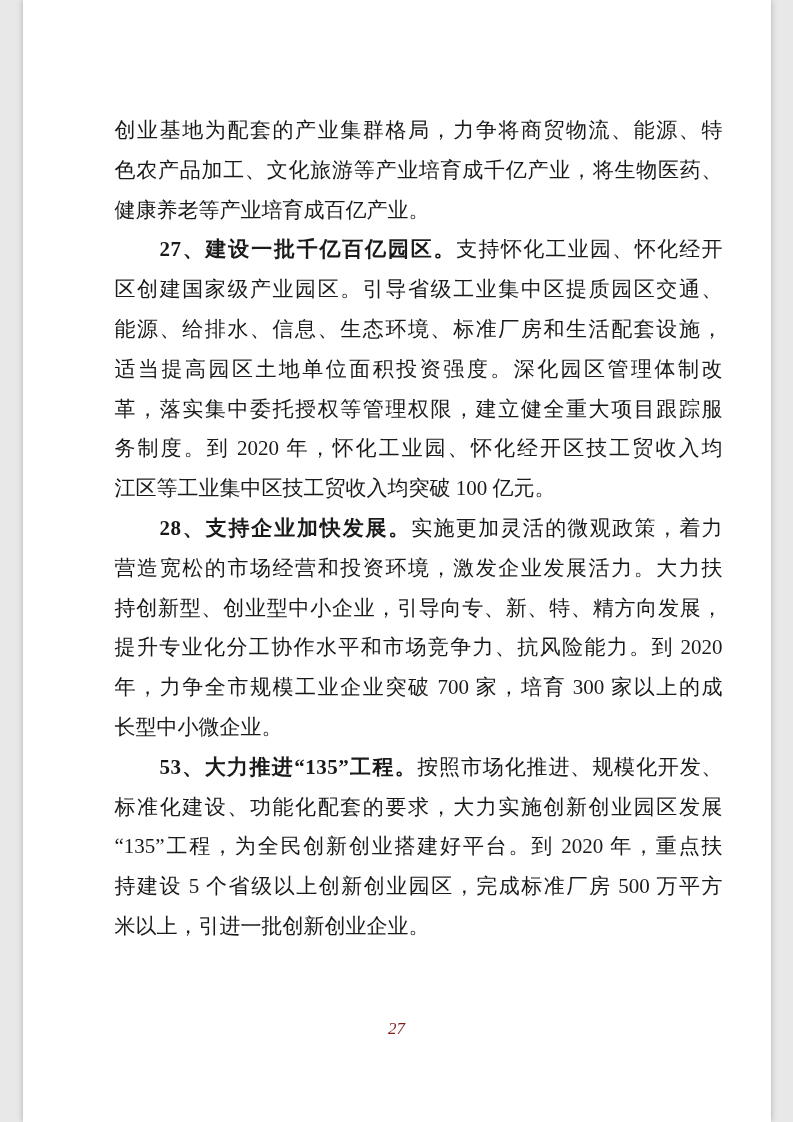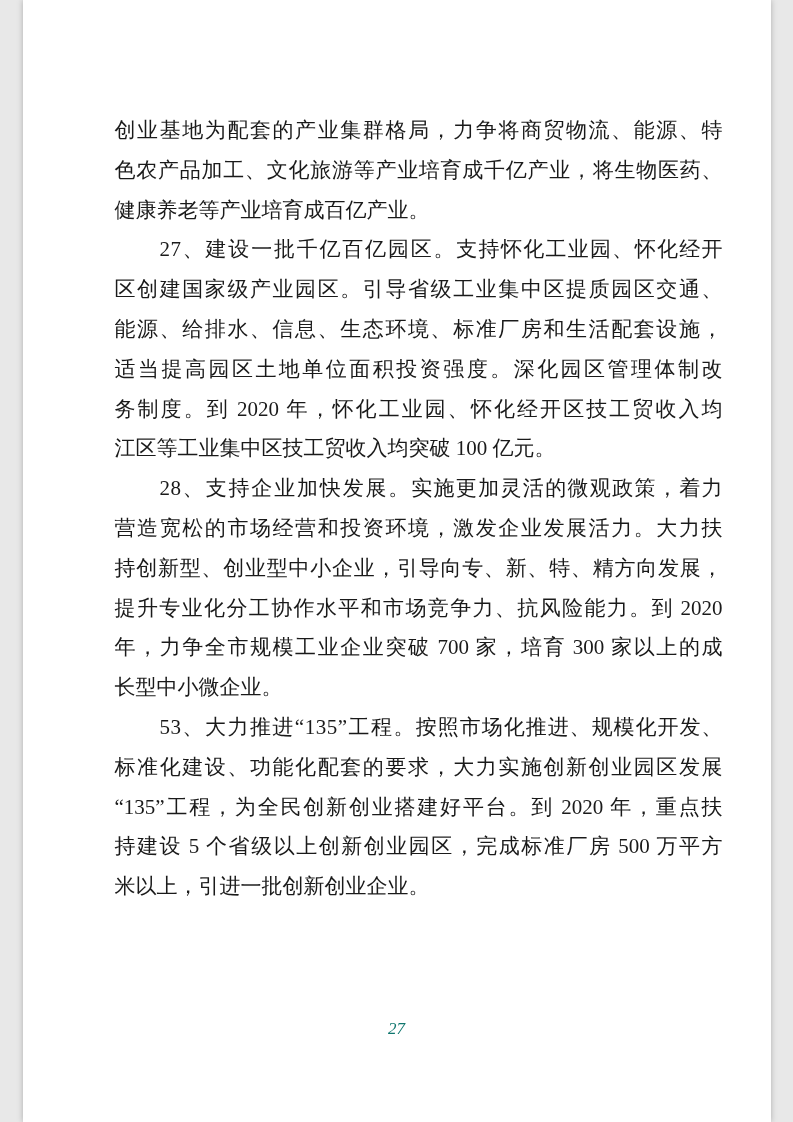--- a/index.html
+++ b/index.html
@@ -34,52 +34,53 @@
     overflow: visible;
   }
   .line.last {
     text-align: left;
     text-align-last: left;
   }
   .line.first-indent {
     text-indent: 45px;
   }
   .bold-head {
-    font-weight: 400;
+    font-weight: 700;
     letter-spacing: 0.5px;
   }
   .pagenum {
     position: absolute;
     top: 1019px;
     left: 0;
     width: 100%;
     text-align: center;
     font-size: 17px;
     font-style: italic;
-    color: #0f766e;
+    color: #7f1d1d;
   }
 </style>
 </head>
 <body>
 
 <div class="page" style="background: rgb(255, 255, 255);">
 
   <div class="textblock" style="color: rgb(26, 26, 26);">
 
     <div class="para">
       <div class="line">创业基地为配套的产业集群格局，力争将商贸物流、能源、特</div>
       <div class="line">色农产品加工、文化旅游等产业培育成千亿产业，将生物医药、</div>
       <div class="line last">健康养老等产业培育成百亿产业。</div>
     </div>
 
     <div class="para">
       <div class="line first-indent"><span class="bold-head">27、建设一批千亿百亿园区。</span><span>支持怀化工业园、怀化经开</span></div>
       <div class="line">区创建国家级产业园区。引导省级工业集中区提质园区交通、</div>
       <div class="line">能源、给排水、信息、生态环境、标准厂房和生活配套设施，</div>
       <div class="line">适当提高园区土地单位面积投资强度。深化园区管理体制改</div>
+      <div class="line">革，落实集中委托授权等管理权限，建立健全重大项目跟踪服</div>
       <div class="line">务制度。到 2020 年，怀化工业园、怀化经开区技工贸收入均</div>
       <div class="line last">江区等工业集中区技工贸收入均突破 100 亿元。</div>
     </div>
 
     <div class="para">
       <div class="line first-indent"><span class="bold-head">28、支持企业加快发展。</span><span>实施更加灵活的微观政策，着力</span></div>
       <div class="line">营造宽松的市场经营和投资环境，激发企业发展活力。大力扶</div>
       <div class="line">持创新型、创业型中小企业，引导向专、新、特、精方向发展，</div>
       <div class="line">提升专业化分工协作水平和市场竞争力、抗风险能力。到 2020</div>
       <div class="line">年，力争全市规模工业企业突破 700 家，培育 300 家以上的成</div>

